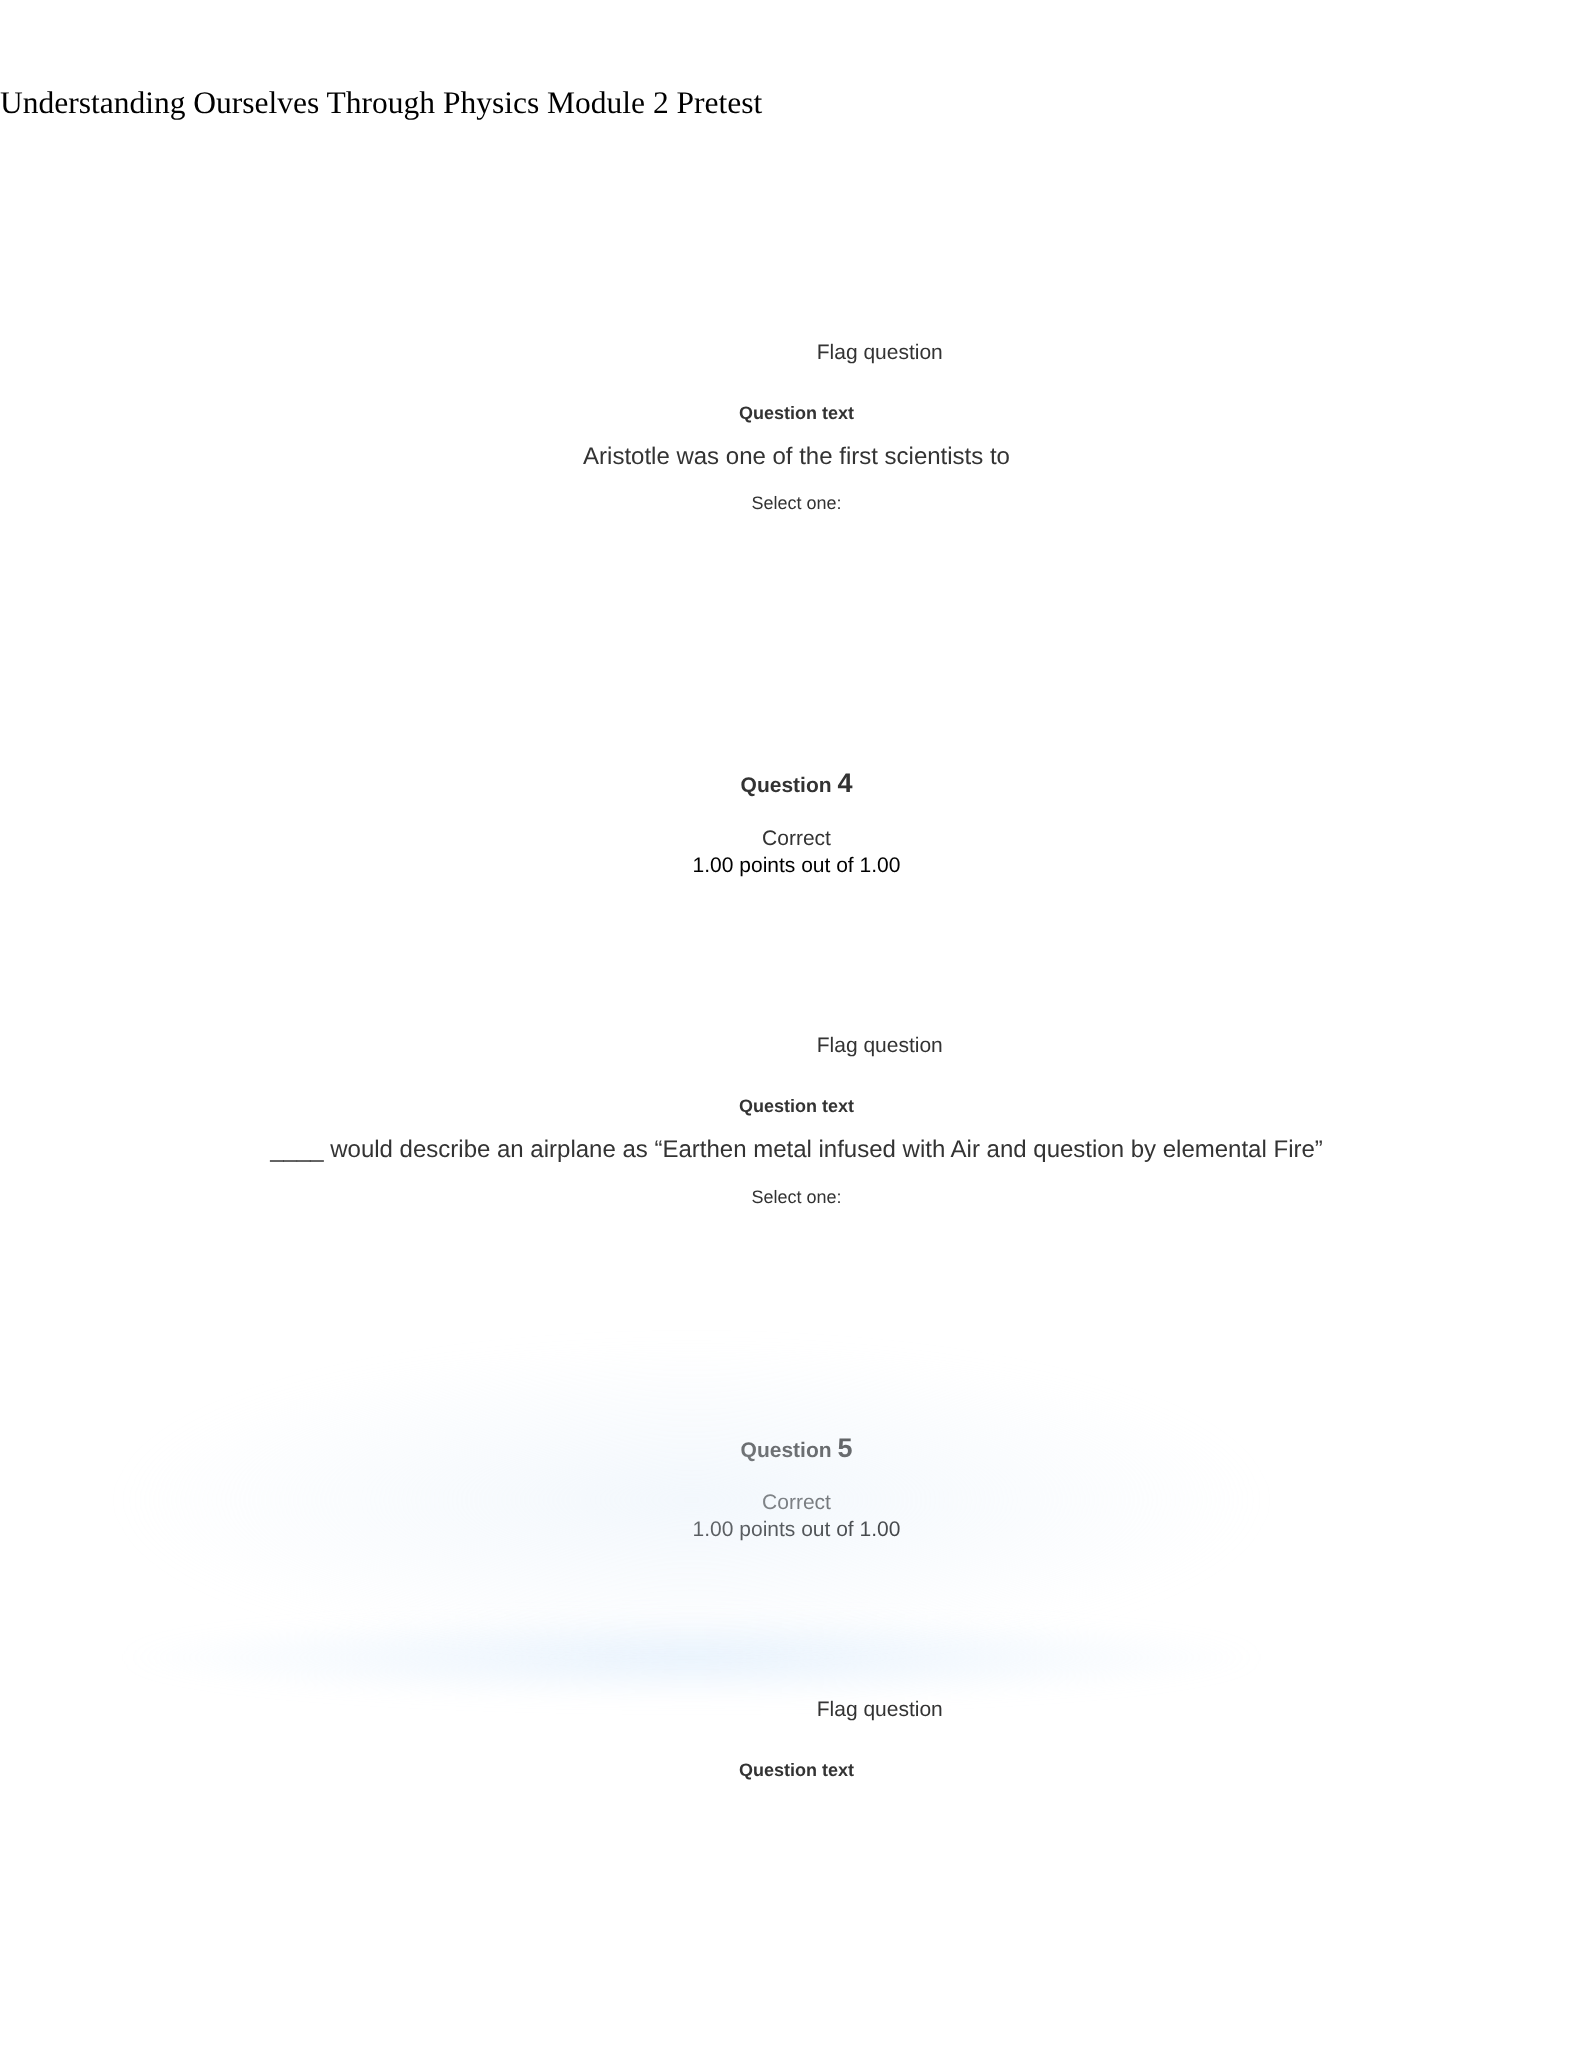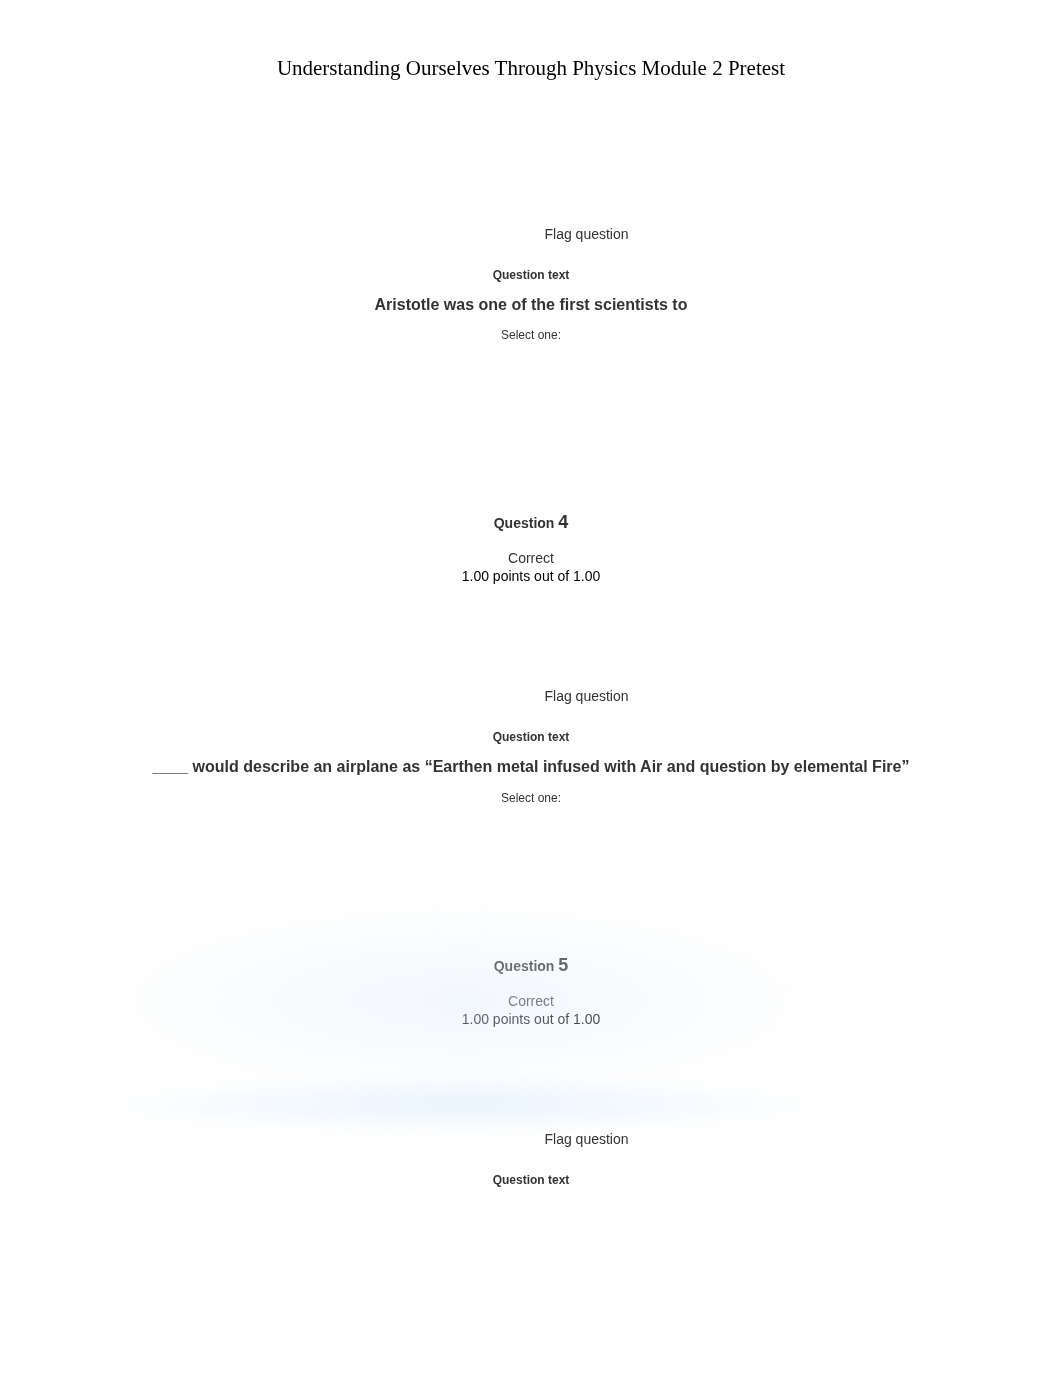--- a/index.html
+++ b/index.html
@@ -12,21 +12,21 @@
       font-family: Verdana, Geneva, sans-serif;
       background: #ffffff;
       width: 1062px;
       height: 1376px;
       position: relative;
     }
     .page-title {
       font-family: Georgia, 'Times New Roman', serif;
       font-size: 21px;
       font-weight: normal;
-      text-align: center;
+      text-align: left;
       padding-top: 56px;
       color: #000;
     }
     .content {
       padding-left: 113px;
       padding-right: 113px;
     }
     .flag-question {
       font-size: 14px;
       color: #333;
@@ -37,21 +37,20 @@
       font-size: 12px;
       font-weight: bold;
       color: #333;
       margin-top: 26px;
     }
     .question-prompt {
       font-size: 16px;
       color: #333;
       margin-top: 12px;
       line-height: 1.4;
-      font-weight: bold;
     }
     .select-one {
       font-size: 12px;
       color: #333;
       margin-top: 12px;
     }
     .question-header {
       margin-top: 170px;
     }
     .question-number-line {

